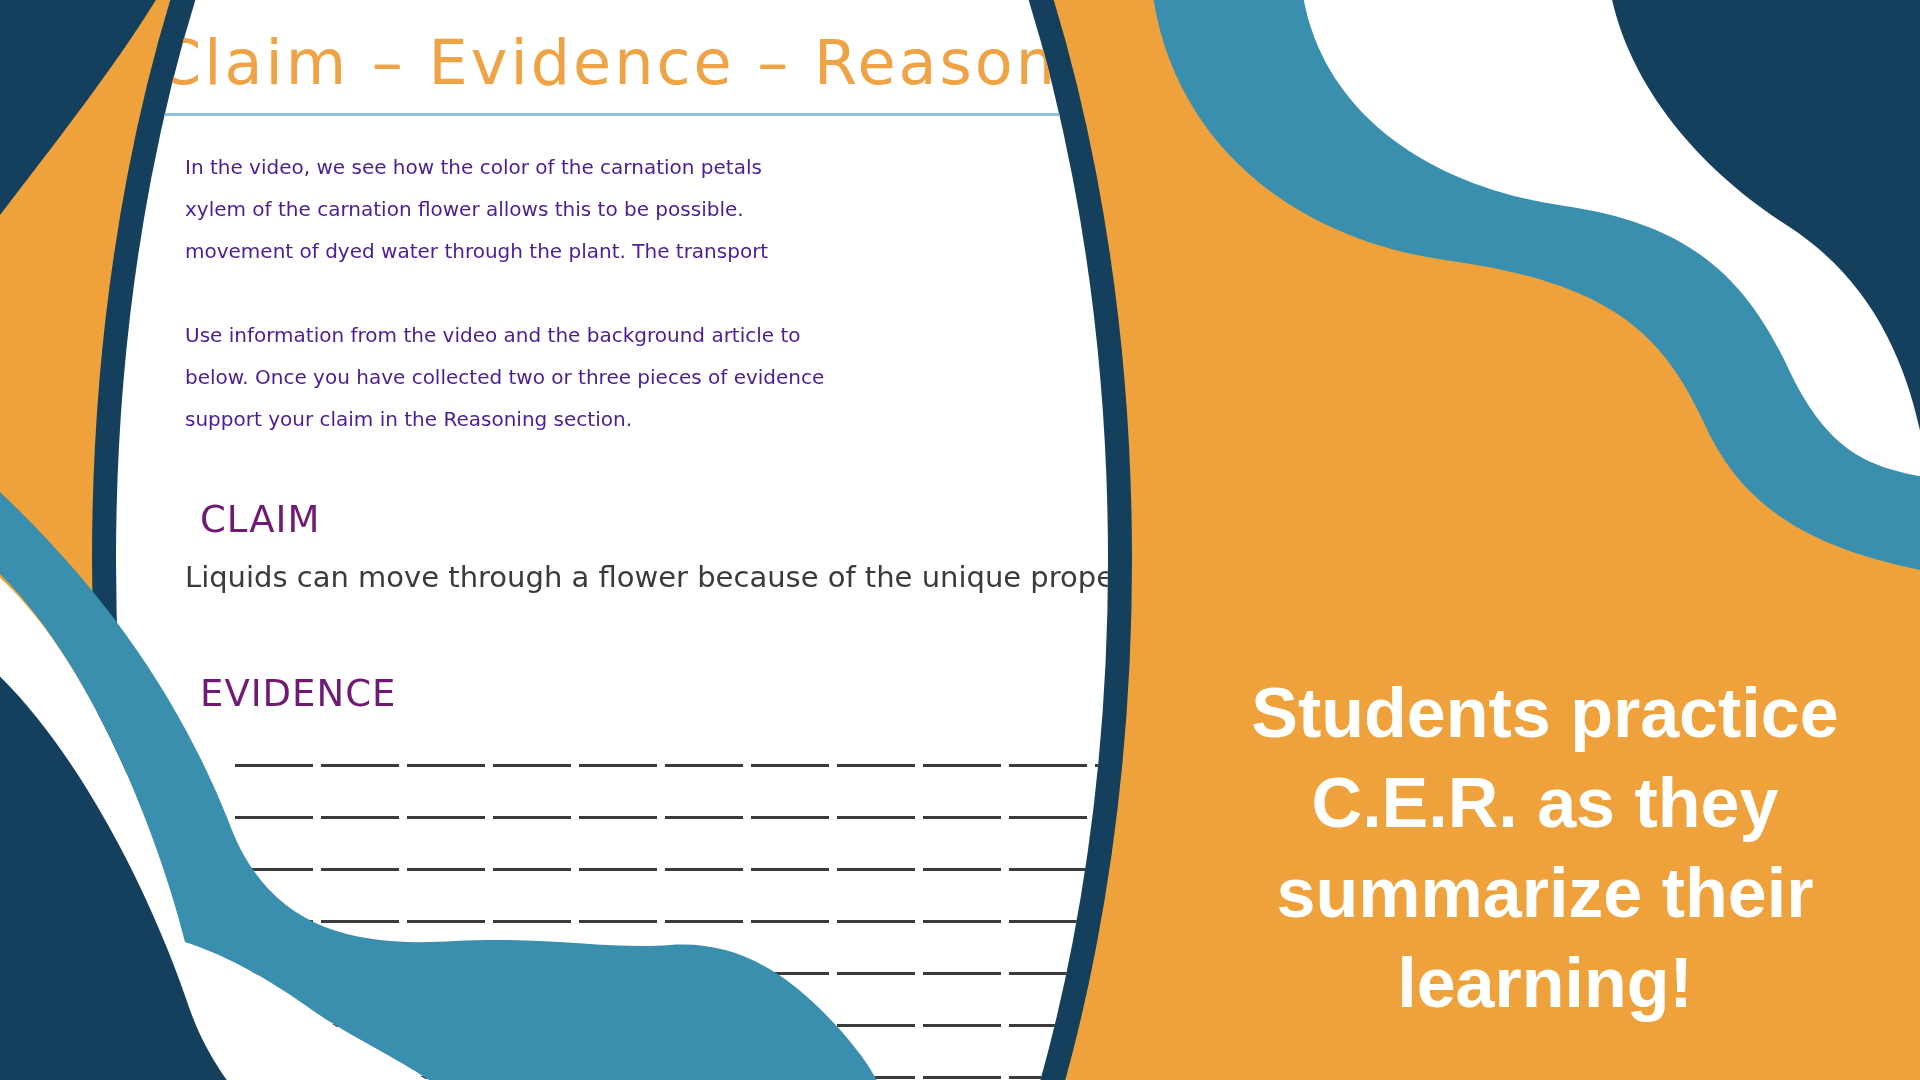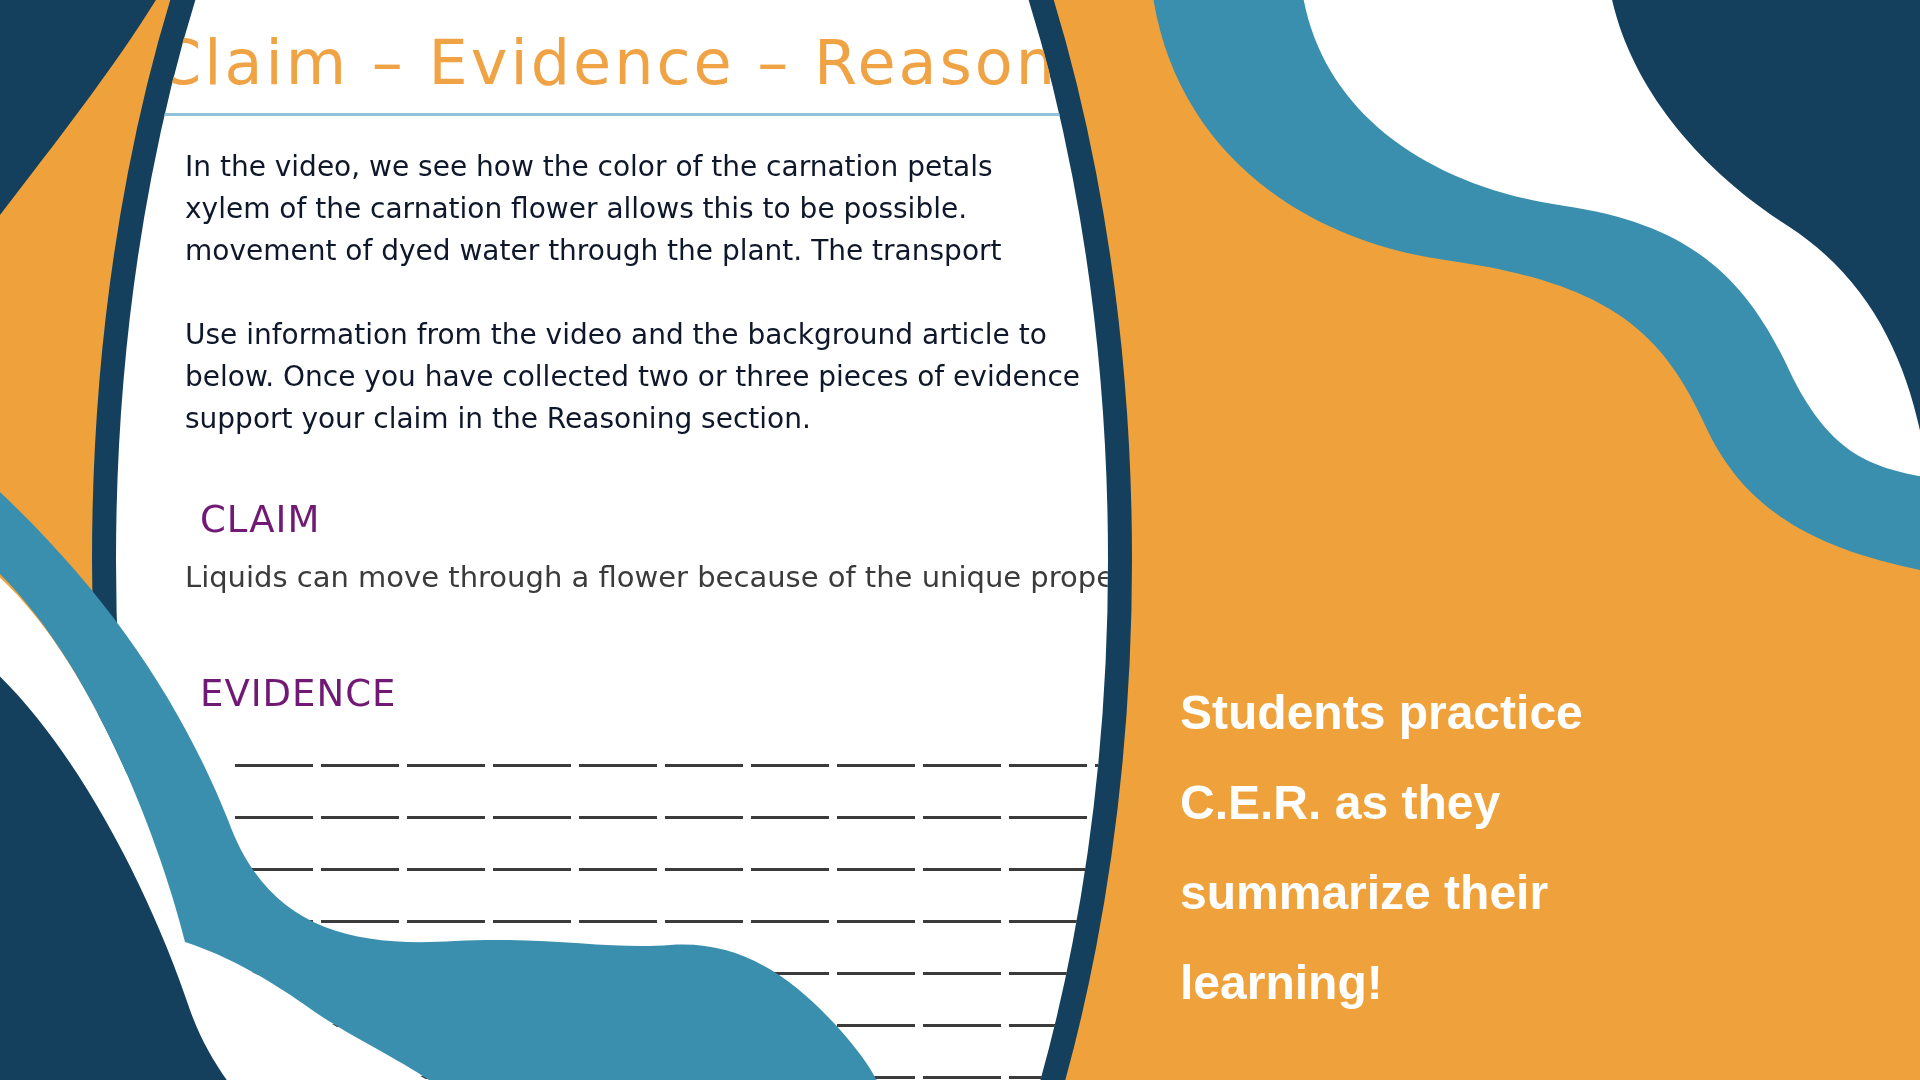--- a/index.html
+++ b/index.html
@@ -20,21 +20,21 @@
     position:absolute;left:158px;top:26px;
     font-size:62px;letter-spacing:3px;
     color:#F0A344;white-space:nowrap;
   }
   .ws-rule{
     position:absolute;left:140px;top:113px;
     width:1000px;height:3px;background:#8FC3D9;
   }
   .ws-para{
     position:absolute;left:185px;
-    font-size:28px;line-height:42px;color:#0f172a;
+    font-size:20px;line-height:42px;color:#4c1d95;
   }
   .ws-para div{white-space:nowrap;}
   #para1{top:146px;}
   #para2{top:298px;margin-top:16px;}
   .ws-heading{
     position:absolute;left:200px;
     font-size:37px;letter-spacing:1px;color:#701a75;white-space:nowrap;
   }
   #claim-heading{top:498px;}
   #evidence-heading{top:672px;}
@@ -42,24 +42,24 @@
     position:absolute;left:185px;top:556px;
     font-size:29px;line-height:42px;color:#3B3B3B;
   }
   #claim-text div{white-space:nowrap;}
   .writing-line{
     position:absolute;left:235px;width:900px;height:3px;
     background:repeating-linear-gradient(90deg,#3B3B3B 0,#3B3B3B 78px,transparent 78px,transparent 86px);
   }
   #caption{
     position:absolute;left:1180px;top:668px;width:730px;
-    text-align:left;
+    text-align:center;
     font-family:"Liberation Sans", sans-serif;
     font-weight:bold;
-    font-size:48px;line-height:90px;
+    font-size:70px;line-height:90px;
     color:#FFFFFF;
   }
   #caption div{white-space:nowrap;}
 </style>
 </head>
 <body>
 
 <div id="canvas">
 
   <svg class="layer" viewBox="0 0 1920 1080" aria-hidden="true">

